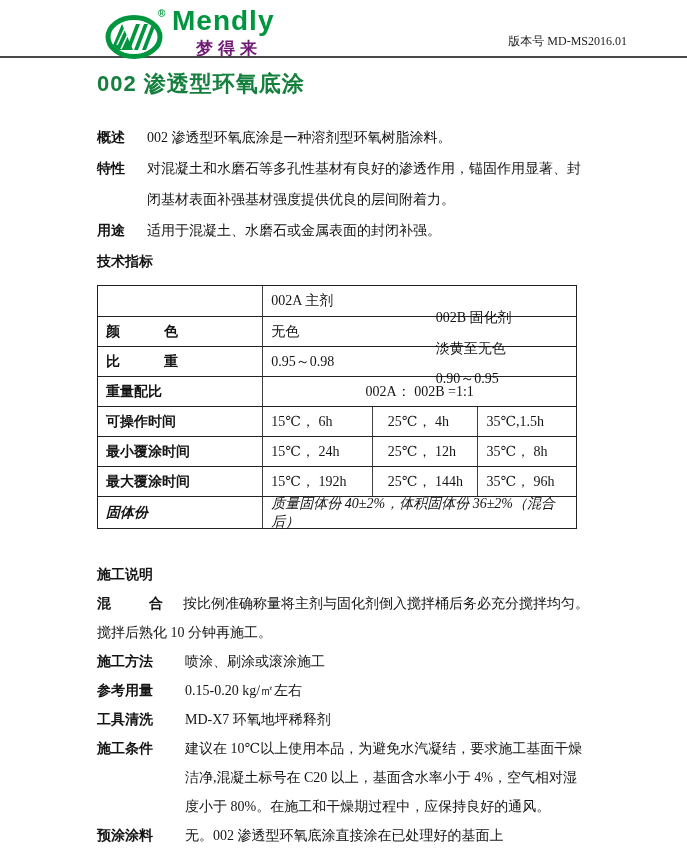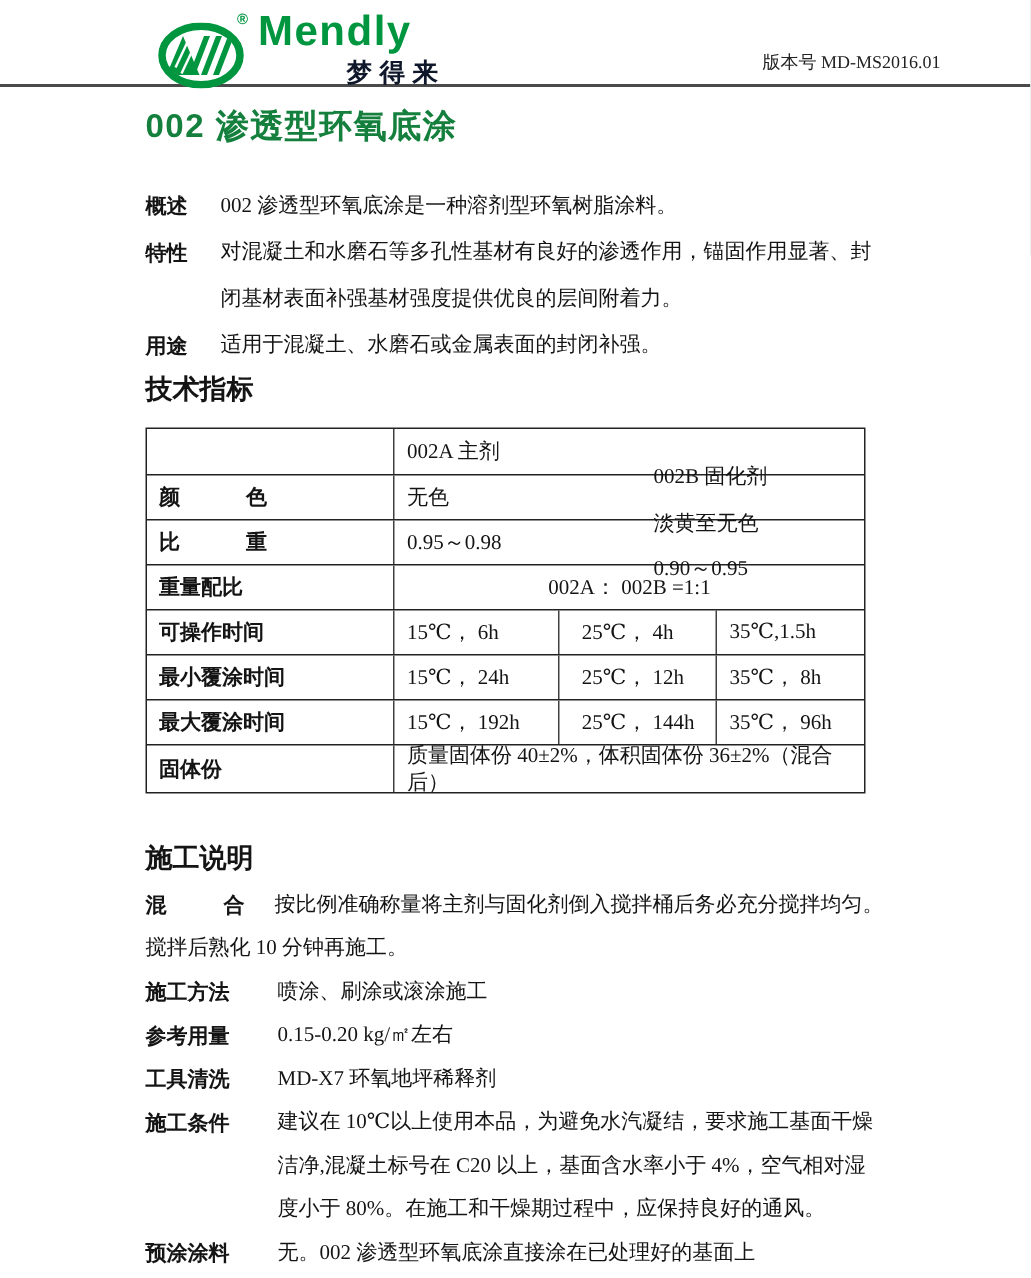--- a/index.html
+++ b/index.html
@@ -11,36 +11,36 @@
     color:#141414;
   }
   
   .hdr { position:relative; height:58px; border-bottom:2px solid #4a4a4a; }
   .logo-svg { position:absolute; left:105px; top:15px; }
   .reg-mark { position:absolute; left:158px; top:8px; font-size:10px; font-weight:bold;
               color:#009640; font-family:"Liberation Sans",sans-serif; }
   .brand-en { position:absolute; left:172px; top:5px; font-family:"Liberation Sans",sans-serif;
               font-weight:bold; font-size:28px; color:#009640; letter-spacing:1px; }
   .brand-cn { position:absolute; left:196px; top:37px; font-family:"Liberation Sans",sans-serif;
-              font-weight:bold; font-size:17px; color:#0f172a; letter-spacing:5px;margin-left:35px; }
+              font-weight:bold; font-size:17px; color:#701a75; letter-spacing:5px; }
   .version  { position:absolute; right:60px; top:33px; font-size:12px; color:#222;text-align:right; }
   
   .content { padding:0 95px 0 97px; }
   .doc-title { margin:11px 0 23px 0; font-family:"Liberation Sans",sans-serif;
                font-weight:bold; font-size:22px; letter-spacing:1px; color:#15803d; }
   .intro p { margin:0; display:flex; line-height:31px; font-size:14px; }
   .intro .lbl { flex:0 0 50px; font-family:"Liberation Sans",sans-serif; font-weight:bold; }
   .intro .txt { flex:1; }
-  .sec-h { margin:0; font-family:Liberation Mono, monospace; font-weight:bold;
-           font-size:18px; line-height:31px; }
+  .sec-h { margin:0; font-family:Liberation Sans, sans-serif; font-weight:bold;
+           font-size:14px; line-height:31px; }
   
   .spec-table { margin-top:8px; width:480px; border:1px solid #222; font-size:14px; }
   .t-row { display:flex; border-top:1px solid #222; height:30px; }
   .t-row:first-child { border-top:none; }
-  .t-row.last { height:32px; }
+  .t-row.last { height:32px;font-style:italic; }
   .t-cell { display:flex; align-items:center; padding-left:8px; border-left:1px solid #404040; }
   .t-cell:first-child { border-left:none; }
   .c-label { width:165px; font-family:"Liberation Sans",sans-serif; font-weight:bold; }
   .c-a { width:165px; } .c-b { width:150px;margin-top:32px; }
   .c-span { width:315px; }
   .c-span.center { justify-content:center; padding-left:0; }
   .c-t1 { width:110px; } .c-t2 { width:106px;padding-left:15px; } .c-t3 { width:99px; }
   .spread2 { display:inline-block; width:72px; text-align:justify; text-align-last:justify; }
   
   .cons { margin-top:31px; font-size:14px; line-height:29px; }

